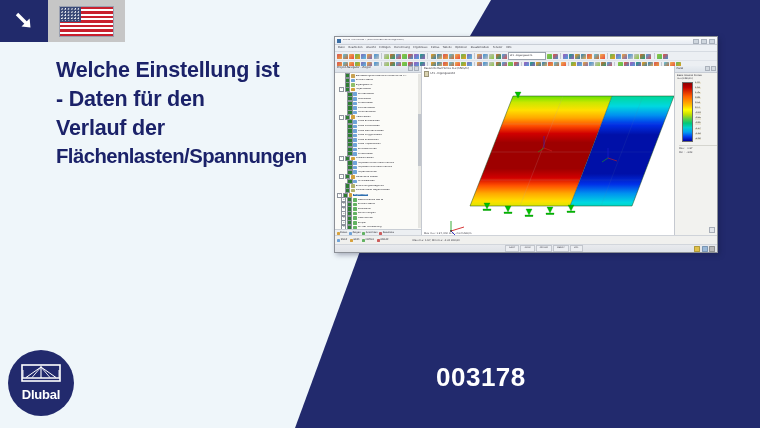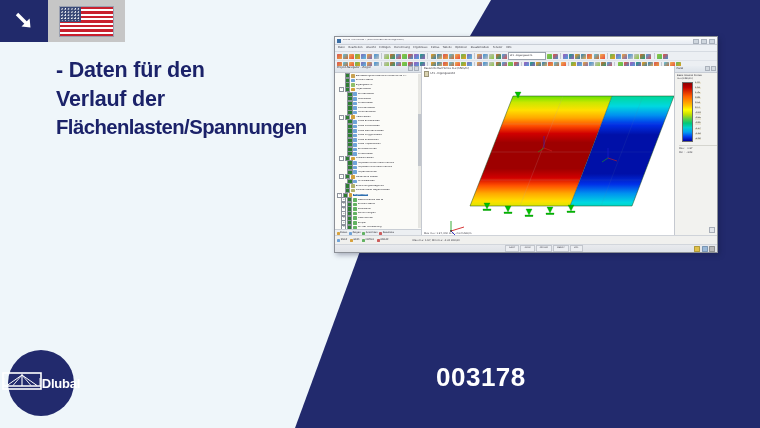--- a/index.html
+++ b/index.html
@@ -48,21 +48,21 @@
     line-height:1.355;
     letter-spacing:-0.2px;
   }
   .headline .ln{display:block;white-space:nowrap;}
   .headline .ln.shrink{font-size:20.3px;letter-spacing:-0.55px;}
 
   
   .logo{
     position:absolute;left:8px;top:350px;width:66px;height:66px;
     border-radius:50%;background:#222a6d;
-    display:flex;flex-direction:row;align-items:center;justify-content:center;
+    display:flex;flex-direction:column;align-items:center;justify-content:center;
   }
   .logo .mark{width:40px;height:22px;position:relative;}
   .logo .mark svg{display:block;}
   .logo .brand{
     color:#ffffff;font-weight:bold;font-size:13px;margin-top:1px;letter-spacing:-0.2px;
   }
 
   
   .faq-badge{
     position:absolute;left:348px;top:361px;
@@ -243,20 +243,21 @@
   <div class="corner-flag">
     <div class="flag">
       <div class="stripes"></div>
       <div class="canton">
         <div class="stars"></div>
       </div>
     </div>
   </div>
 
   <div class="headline">
+    <span class="ln">Welche Einstellung ist</span>
     <span class="ln">- Daten für den</span>
     <span class="ln">Verlauf der</span>
     <span class="ln shrink">Flächenlasten/Spannungen</span>
   </div>
 
   <div class="logo">
     <div class="mark">
       <svg width="40" height="22" viewBox="0 0 40 22" xmlns="http://www.w3.org/2000/svg">
         <rect x="1" y="1" width="38" height="16" fill="none" stroke="#ffffff" stroke-width="1.6"></rect>
         <line x1="1" y1="14" x2="39" y2="14" stroke="#ffffff" stroke-width="1.5"></line>

